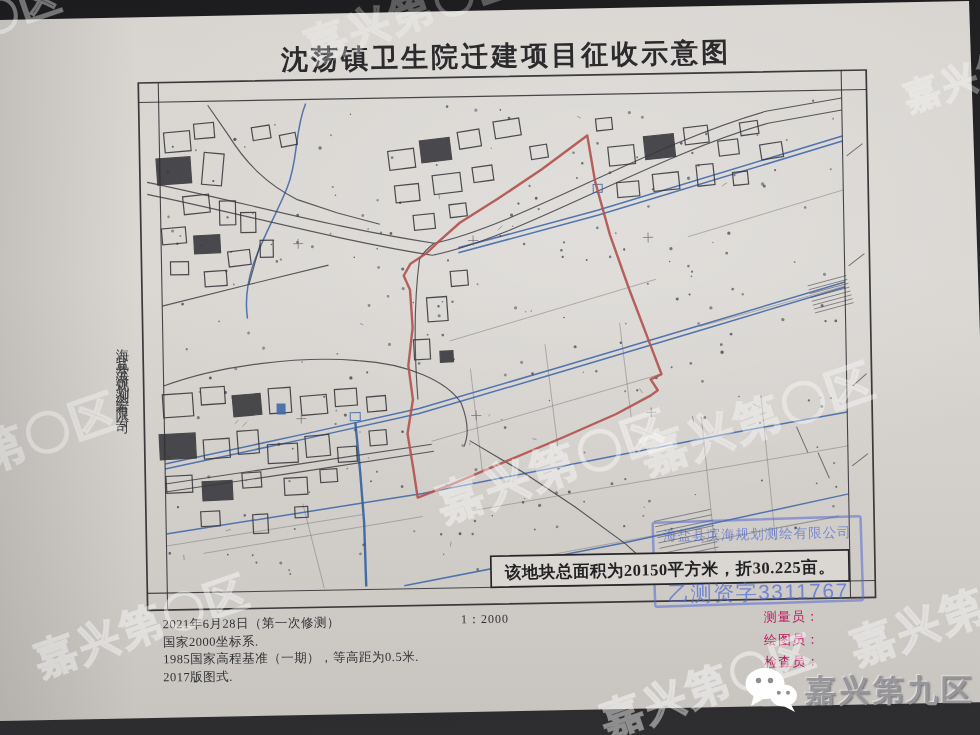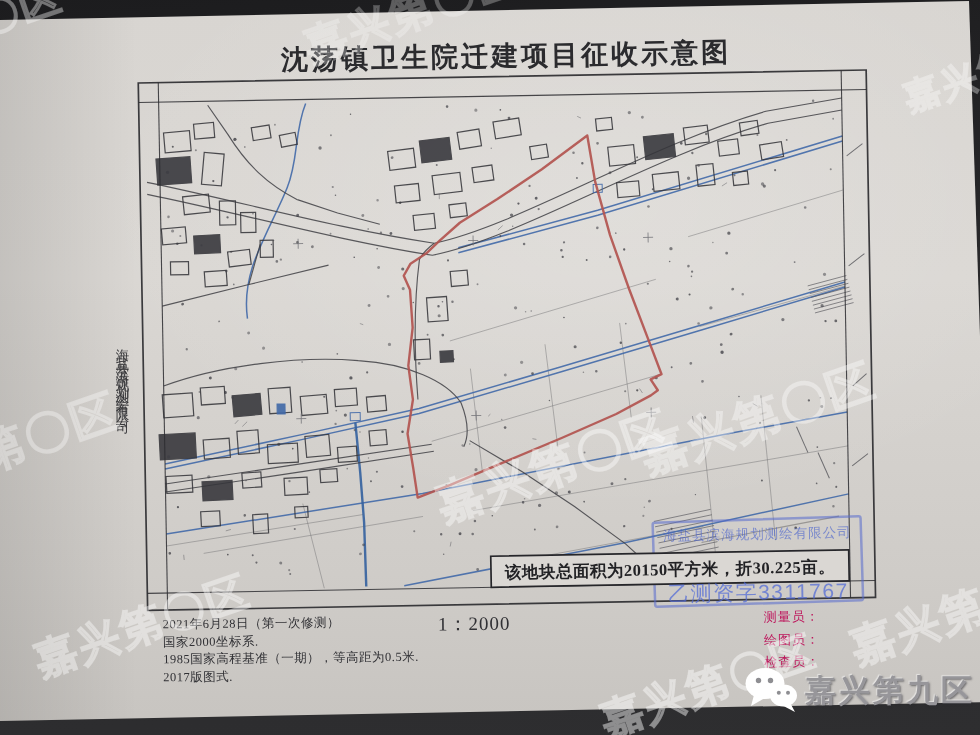--- a/index.html
+++ b/index.html
@@ -26,22 +26,22 @@
     position:absolute;left:113px;top:338px;z-index:3;
     writing-mode:vertical-rl;text-orientation:upright;
     font-size:13.5px;letter-spacing:6px;color:#38383b;
   }
   .notes{
     position:absolute;left:163px;top:615px;z-index:3;
     font-size:12.5px;line-height:17.5px;letter-spacing:.5px;color:#303034;
     transform:rotate(-.6deg);
   }
   .scale{
-    position:absolute;left:438px;top:611px;z-index:3;
-    font-size:19px;color:#303034;letter-spacing:1px;transform:rotate(-.6deg);
+    position:absolute;left:461px;top:611px;z-index:3;
+    font-size:12px;color:#303034;letter-spacing:1px;transform:rotate(-.6deg);
   }
   .personnel{
     position:absolute;left:764px;top:606px;z-index:3;
     font-size:13px;line-height:22.5px;color:#be185d;letter-spacing:1px;
     transform:rotate(-.8deg);
   }
   #watermarks{position:absolute;inset:0;z-index:8;pointer-events:none;}
   .wm{
     position:absolute;white-space:nowrap;font-weight:700;
     font-family:"Liberation Sans","DejaVu Sans",sans-serif;

